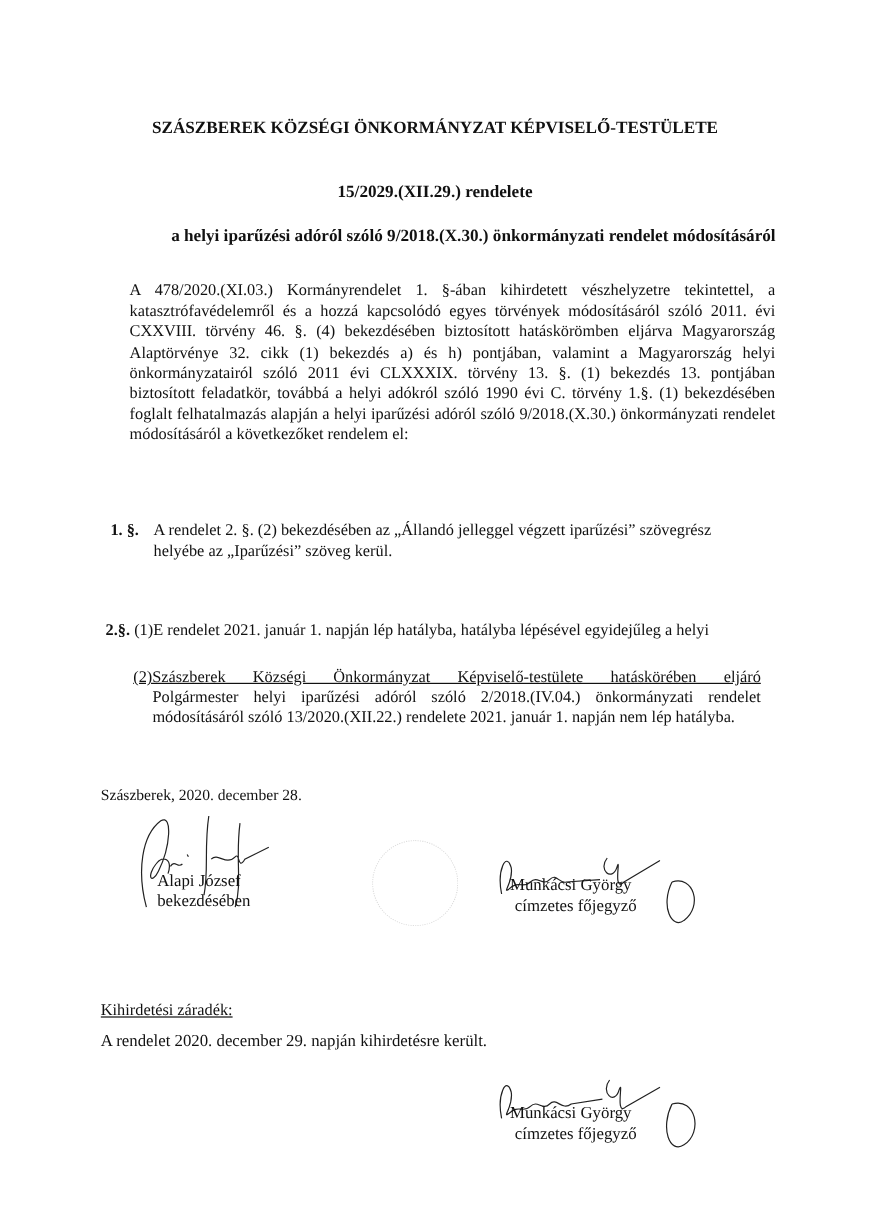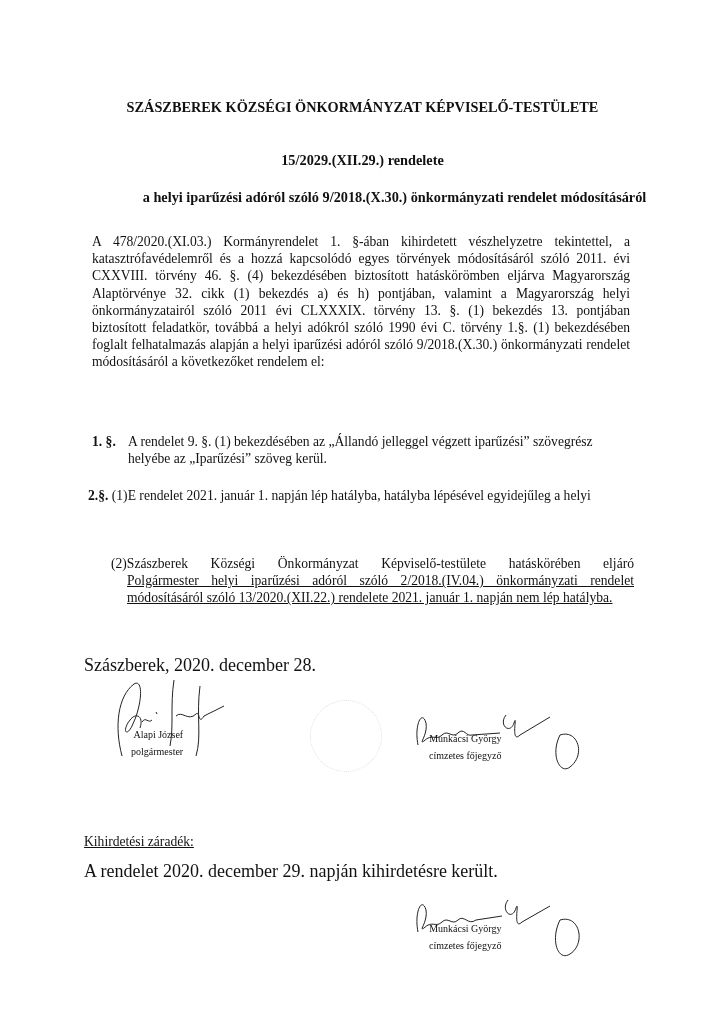--- a/index.html
+++ b/index.html
@@ -4,73 +4,73 @@
 <style>
   html, body { margin: 0; padding: 0; background: #ffffff; }
   body { width: 725px; height: 1024px; position: relative; overflow: hidden;
          font-family: "Liberation Serif", "DejaVu Serif", serif; color: #111; }
   .page { position: absolute; left: 0; top: 0; width: 573px; height: 1024px; }
   .hdr { position: absolute; left: 0; width: 725px; text-align: center; font-weight: bold; font-size: 14.3px; line-height: 18px; }
   .hdr1 { top: 98px; }
   .hdr2 { top: 115px; }
   .hdr3 { top: 151px; }
   .hdr4 { top: 188px; padding-left: 32px; }
-  .preamble { position: absolute; left: 92px; top: 233px; width: 538px; font-size: 13.6px; line-height: 17.2px; text-align: justify; }
+  .preamble { position: absolute; left: 108px; top: 233px; width: 538px; font-size: 13.6px; line-height: 17.2px; text-align: justify; }
   .sec { position: absolute; font-size: 13.6px; line-height: 17.2px; }
   .s1 { left: 92px; top: 433px; width: 540px; }
-  .s2 { left: 88px; top: 487px; width: 545px; }
+  .s2 { left: 88px; top: 516px; width: 545px; }
   .s3 { left: 111px; top: 555px; width: 523px; text-align: justify; }
   .num { font-weight: bold; display: inline-block; }
   .s1 .num { width: 36px; }
   .indent { padding-left: 36px; }
   .s2 .indent { padding-left: 40px; }
-  .s3 .indent { padding-left: 16px; text-decoration: underline; }
-  .place { position: absolute; left: 84px; top: 655px; font-size: 18px; }
-  .sig-name { position: absolute; font-size: 10px; line-height: 17px; text-align: right; }
+  .s3 .indent { padding-left: 16px; }
+  .place { position: absolute; left: 84px; top: 655px; font-size: 13px; }
+  .sig-name { position: absolute; font-size: 14px; line-height: 17px; text-align: left; }
   .sig1 { left: 131px; top: 726px; }
   .sig2 { left: 425px; top: 730px; }
   .sig3 { left: 425px; top: 920px; }
   .clause-title { position: absolute; left: 84px; top: 834px; font-size: 13.6px; text-decoration: underline; }
-  .clause-body { position: absolute; left: 84px; top: 861px; font-size: 18px; }
+  .clause-body { position: absolute; left: 84px; top: 861px; font-size: 14px; }
   svg.sig { position: absolute; overflow: visible; }
   .stamp { position: absolute; border-radius: 50%; border: 1px dotted #ddd; }
 </style>
 </head>
 <body>
 
 <div class="page">
 
   <div class="hdr hdr1">SZÁSZBEREK KÖZSÉGI ÖNKORMÁNYZAT KÉPVISELŐ-TESTÜLETE</div>
   <div class="hdr hdr3">15/2029.(XII.29.) rendelete</div>
   <div class="hdr hdr4">a helyi iparűzési adóról szóló 9/2018.(X.30.) önkormányzati rendelet módosításáról</div>
 
   <div class="preamble">A 478/2020.(XI.03.) Kormányrendelet 1. §-ában kihirdetett vészhelyzetre tekintettel, a katasztrófavédelemről és a hozzá kapcsolódó egyes törvények módosításáról szóló 2011. évi CXXVIII. törvény 46. §. (4) bekezdésében biztosított hatáskörömben eljárva Magyarország Alaptörvénye 32. cikk (1) bekezdés a) és h) pontjában, valamint a Magyarország helyi önkormányzatairól szóló 2011 évi CLXXXIX. törvény 13. §. (1) bekezdés 13. pontjában biztosított feladatkör, továbbá a helyi adókról szóló 1990 évi C. törvény 1.§. (1) bekezdésében foglalt felhatalmazás alapján a helyi iparűzési adóról szóló 9/2018.(X.30.) önkormányzati rendelet módosításáról a következőket rendelem el:</div>
 
   <div class="sec s1">
-    <span class="num">1. §.</span><span>A rendelet 9. §. (1) bekezdésében az „Állandó jelleggel végzett iparűzési” szövegrész</span>
+    <span class="num">1. §.</span><span>A rendelet 2. §. (2) bekezdésében az „Állandó jelleggel végzett iparűzési” szövegrész</span>
     <div class="indent">helyébe az „Iparűzési” szöveg kerül.</div>
   </div>
 
   <div class="sec s2">
     <span class="num">2.§.</span> <span>(1)E rendelet 2021. január 1. napján lép hatályba, hatályba lépésével egyidejűleg a helyi</span>
   </div>
 
   <div class="sec s3">
-    <div style="text-align:justify; text-align-last:justify;">(2)Szászberek Községi Önkormányzat Képviselő-testülete hatáskörében eljáró</div>
+    <div style="text-align:justify; text-align-last:justify;text-decoration:underline;">(2)Szászberek Községi Önkormányzat Képviselő-testülete hatáskörében eljáró</div>
     <div class="indent">Polgármester helyi iparűzési adóról szóló 2/2018.(IV.04.) önkormányzati rendelet módosításáról szóló 13/2020.(XII.22.) rendelete 2021. január 1. napján nem lép hatályba.</div>
   </div>
 
   <div class="place">Szászberek, 2020. december 28.</div>
 
   <svg class="sig" style="left:104px; top:676px;" width="120" height="90">
     <path d="M18 80 C 10 50, 14 20, 30 8 C 40 2, 38 30, 28 50 C 22 62, 18 54, 26 44 C 32 36, 40 40, 36 52 M38 46 C 42 40, 44 48, 48 44 M52 36 L 53 38 M70 4 C 66 30, 70 50, 66 70 M72 40 C 78 34, 84 46, 92 38 C 96 34, 94 50, 100 40 L 120 30 M96 10 C 92 40, 98 60, 92 80" fill="none" stroke="#222" stroke-width="1"></path>
   </svg>
   <div class="sig-name sig1">
     <div>Alapi József</div>
-    <div>polgármester</div>
+    <div>bekezdésében</div>
   </div>
 
   <div class="stamp" style="left:310px; top:700px; width:70px; height:70px;"></div>
 
   <svg class="sig" style="left:410px; top:705px;" width="180" height="70">
     <path d="M8 40 C 4 20, 12 4, 16 18 C 18 30, 8 40, 14 36 C 22 28, 26 36, 32 30 C 38 24, 42 34, 48 28 C 54 22, 56 32, 62 30 L 90 28 M96 10 C 88 20, 100 30, 104 18 C 108 6, 100 40, 110 30 L 140 12 M150 30 C 168 24, 176 50, 160 62 C 150 70, 140 50, 150 30" fill="none" stroke="#222" stroke-width="1"></path>
   </svg>
   <div class="sig-name sig2">
     <div>Munkácsi György</div>
     <div style="padding-left:4px">címzetes főjegyző</div>

